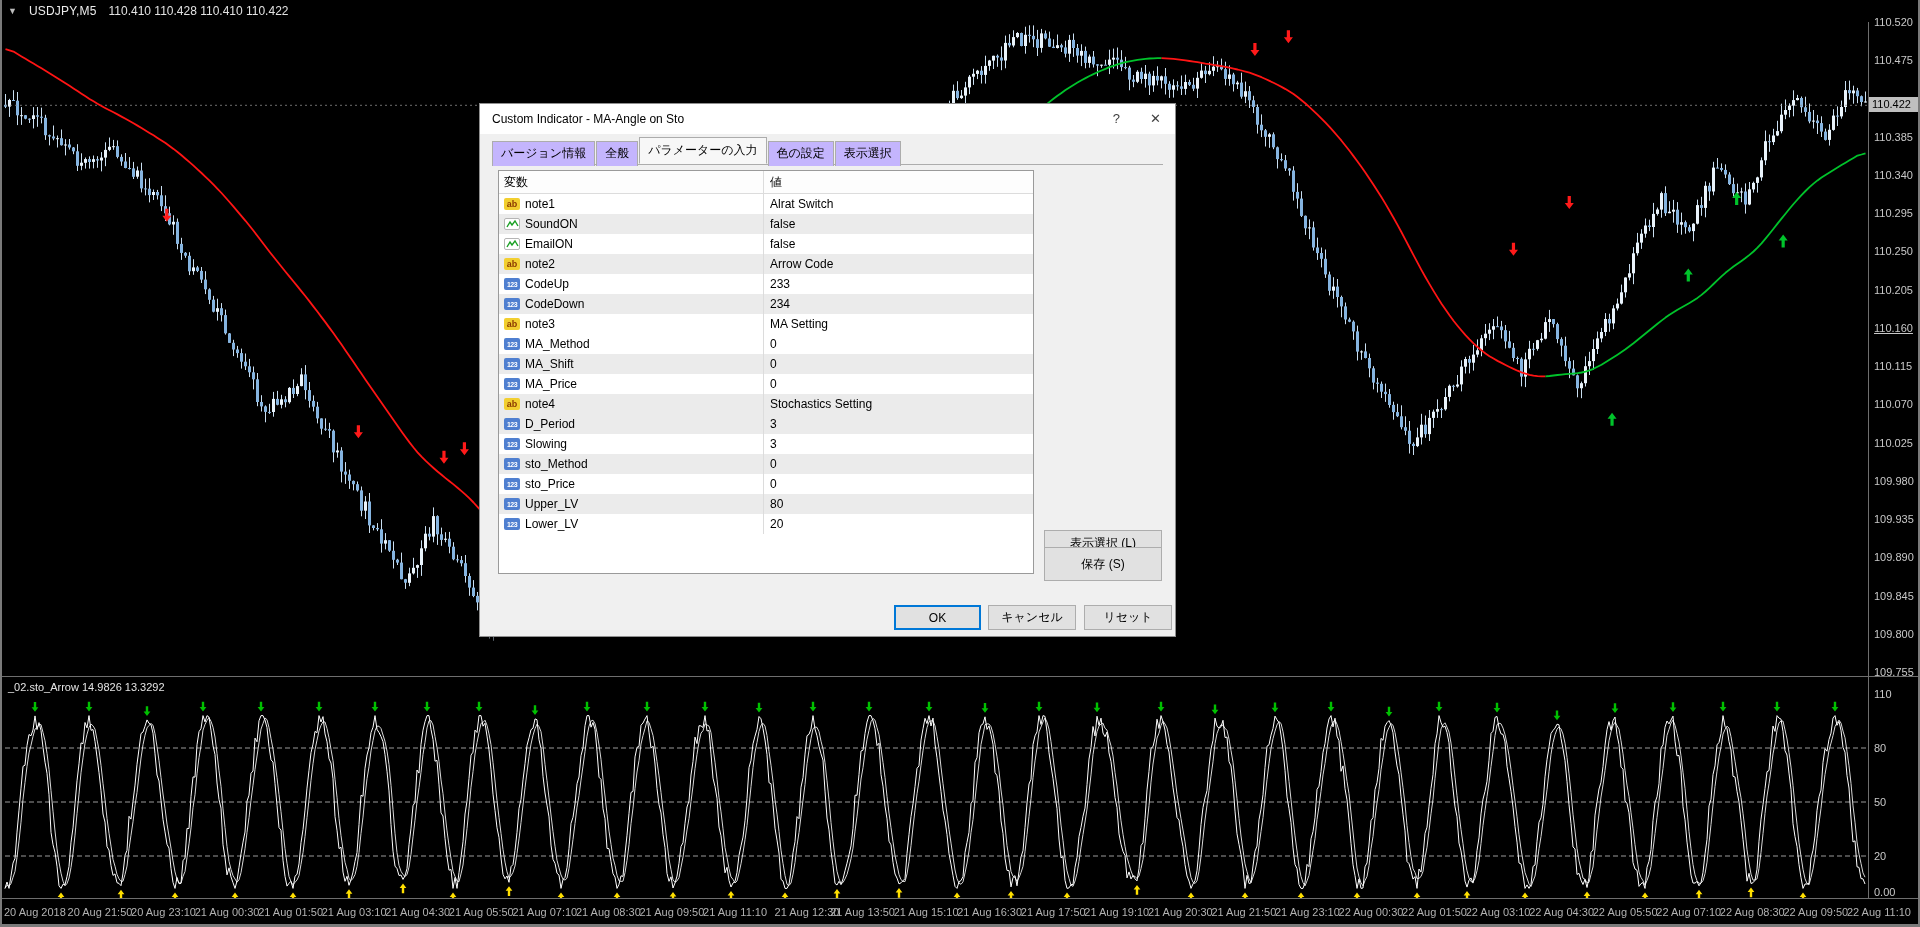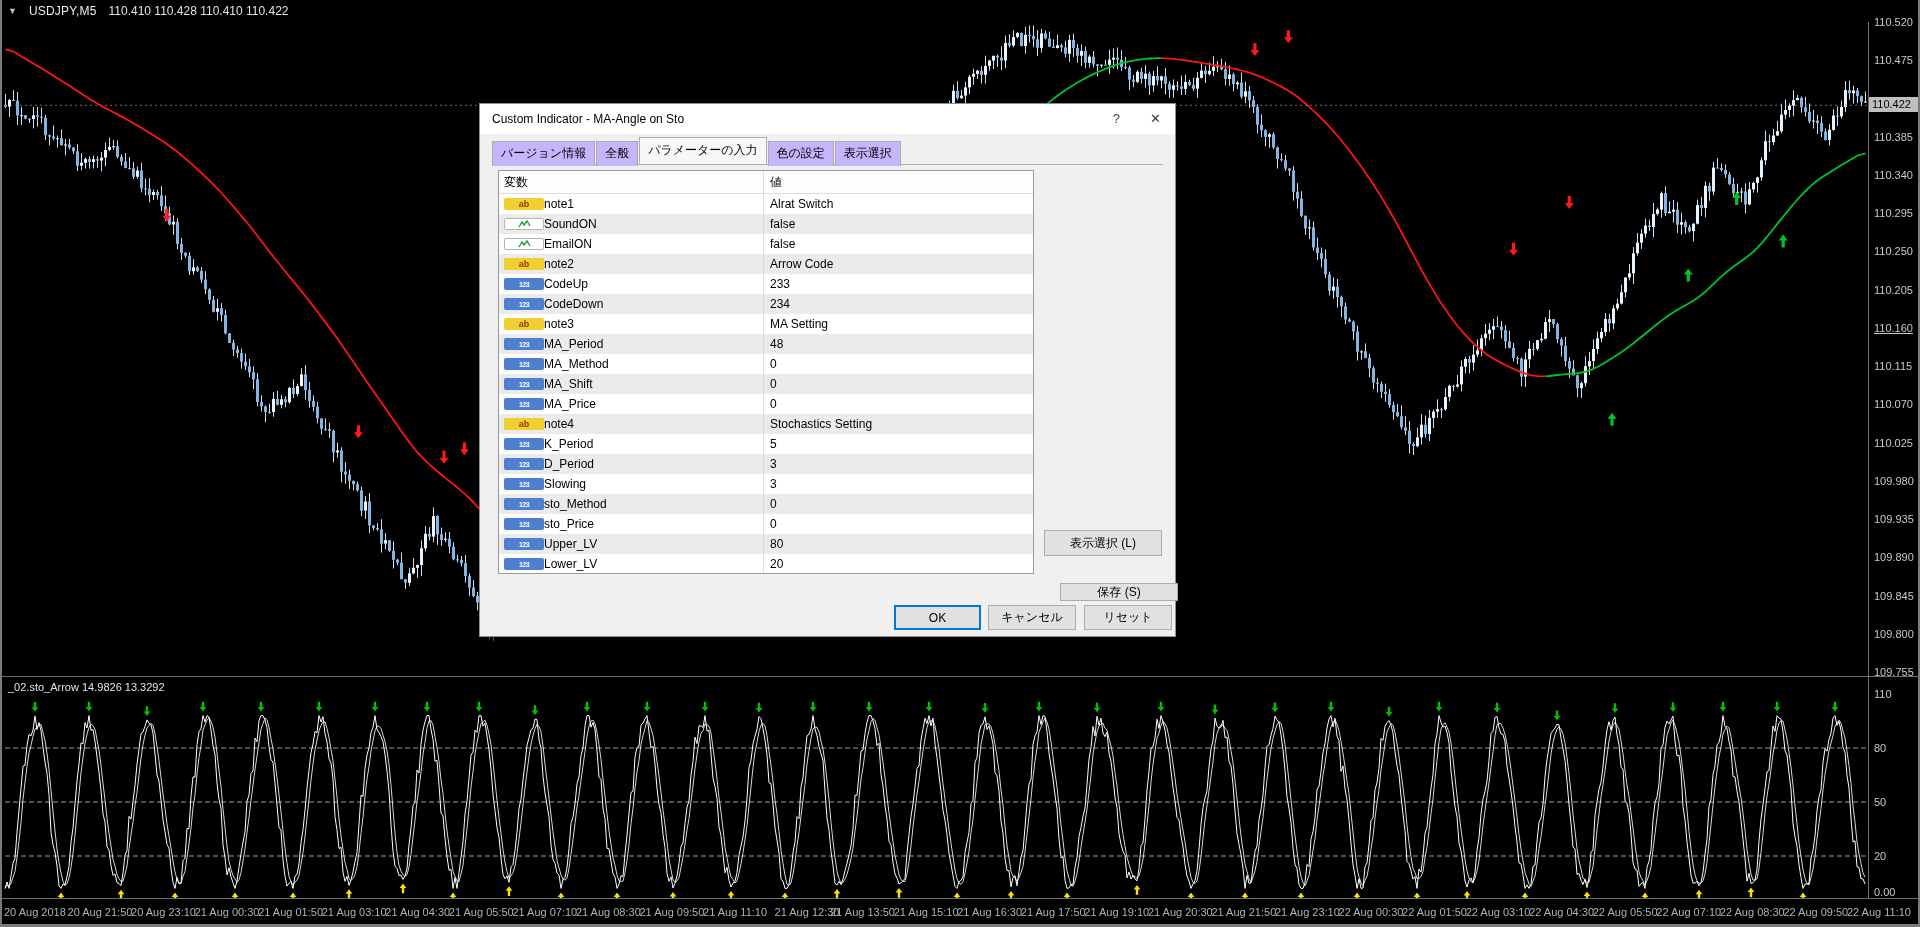--- a/index.html
+++ b/index.html
@@ -68,32 +68,32 @@
     position:absolute; left:18px; top:66px; width:536px; height:404px;
     border:1px solid #9a9a9a; background:#fff; overflow:hidden; box-sizing:border-box;
   }
   .pt-header { display:flex; height:22px; font-size:12px; border-bottom:1px solid #dcdcdc; background:#fdfdfd; }
   .pt-row { display:flex; height:20px; font-size:12px; }
   .pt-row.alt { background:#ebebeb; }
   .pt-c1 { width:265px; box-sizing:border-box; border-right:1px solid #dcdcdc;
            display:flex; align-items:center; padding-left:5px; overflow:hidden; }
   .pt-c2 { flex:1; display:flex; align-items:center; padding-left:6px; overflow:hidden; }
   .pt-icon {
-    width:40px; height:12px; border-radius:2px; flex:none;
+    width:16px; height:12px; margin-right:5px; border-radius:2px; flex:none;
     display:flex; align-items:center; justify-content:center; font-weight:bold;
   }
   .pt-icon.text   { background:#f2cf30; color:#8b3a00; font-size:9px; }
   .pt-icon.number { background:#4f7fd0; color:#fff; font-size:7px; letter-spacing:-0.5px; }
   .pt-icon.signal { background:#fff; border:1px solid #b5b5b5; box-sizing:border-box; }
   .btn {
     position:absolute; background:#e1e1e1; border:1px solid #adadad;
     font-size:12px; font-family:inherit; color:#000; padding:0; border-radius:0;
   }
   .btn-load   { left:564px; top:426px; width:118px; height:26px; }
-  .btn-save   { left:564px; top:479px; width:118px; height:18px;margin-left:16px; }
+  .btn-save   { left:564px; top:443px; width:118px; height:34px; }
   .btn-ok     { left:414px; top:501px; width:87px;  height:25px; border-color:#0078d7; box-shadow:inset 0 0 0 1px #0078d7; }
   .btn-cancel { left:508px; top:501px; width:88px;  height:25px; }
   .btn-reset  { left:604px; top:501px; width:88px;  height:25px; }
 </style>
 </head>
 <body>
 
 <div class="screen" id="screen">
 
   <div class="topbar">
@@ -1270,27 +1270,20 @@
             </div>
             <div class="pt-c2">234</div>
           </div>
           <div class="pt-row">
             <div class="pt-c1">
               <span class="pt-icon text">ab</span>
               <span>note3</span>
             </div>
             <div class="pt-c2">MA Setting</div>
           </div>
-          <div class="pt-row alt">
-            <div class="pt-c1">
-              <span class="pt-icon number">123</span>
-              <span>MA_Period</span>
-            </div>
-            <div class="pt-c2">48</div>
-          </div>
           <div class="pt-row">
             <div class="pt-c1">
               <span class="pt-icon number">123</span>
               <span>MA_Method</span>
             </div>
             <div class="pt-c2">0</div>
           </div>
           <div class="pt-row alt">
             <div class="pt-c1">
               <span class="pt-icon number">123</span>
@@ -1304,27 +1297,20 @@
               <span>MA_Price</span>
             </div>
             <div class="pt-c2">0</div>
           </div>
           <div class="pt-row alt">
             <div class="pt-c1">
               <span class="pt-icon text">ab</span>
               <span>note4</span>
             </div>
             <div class="pt-c2">Stochastics Setting</div>
-          </div>
-          <div class="pt-row">
-            <div class="pt-c1">
-              <span class="pt-icon number">123</span>
-              <span>K_Period</span>
-            </div>
-            <div class="pt-c2">5</div>
           </div>
           <div class="pt-row alt">
             <div class="pt-c1">
               <span class="pt-icon number">123</span>
               <span>D_Period</span>
             </div>
             <div class="pt-c2">3</div>
           </div>
           <div class="pt-row">
             <div class="pt-c1">

